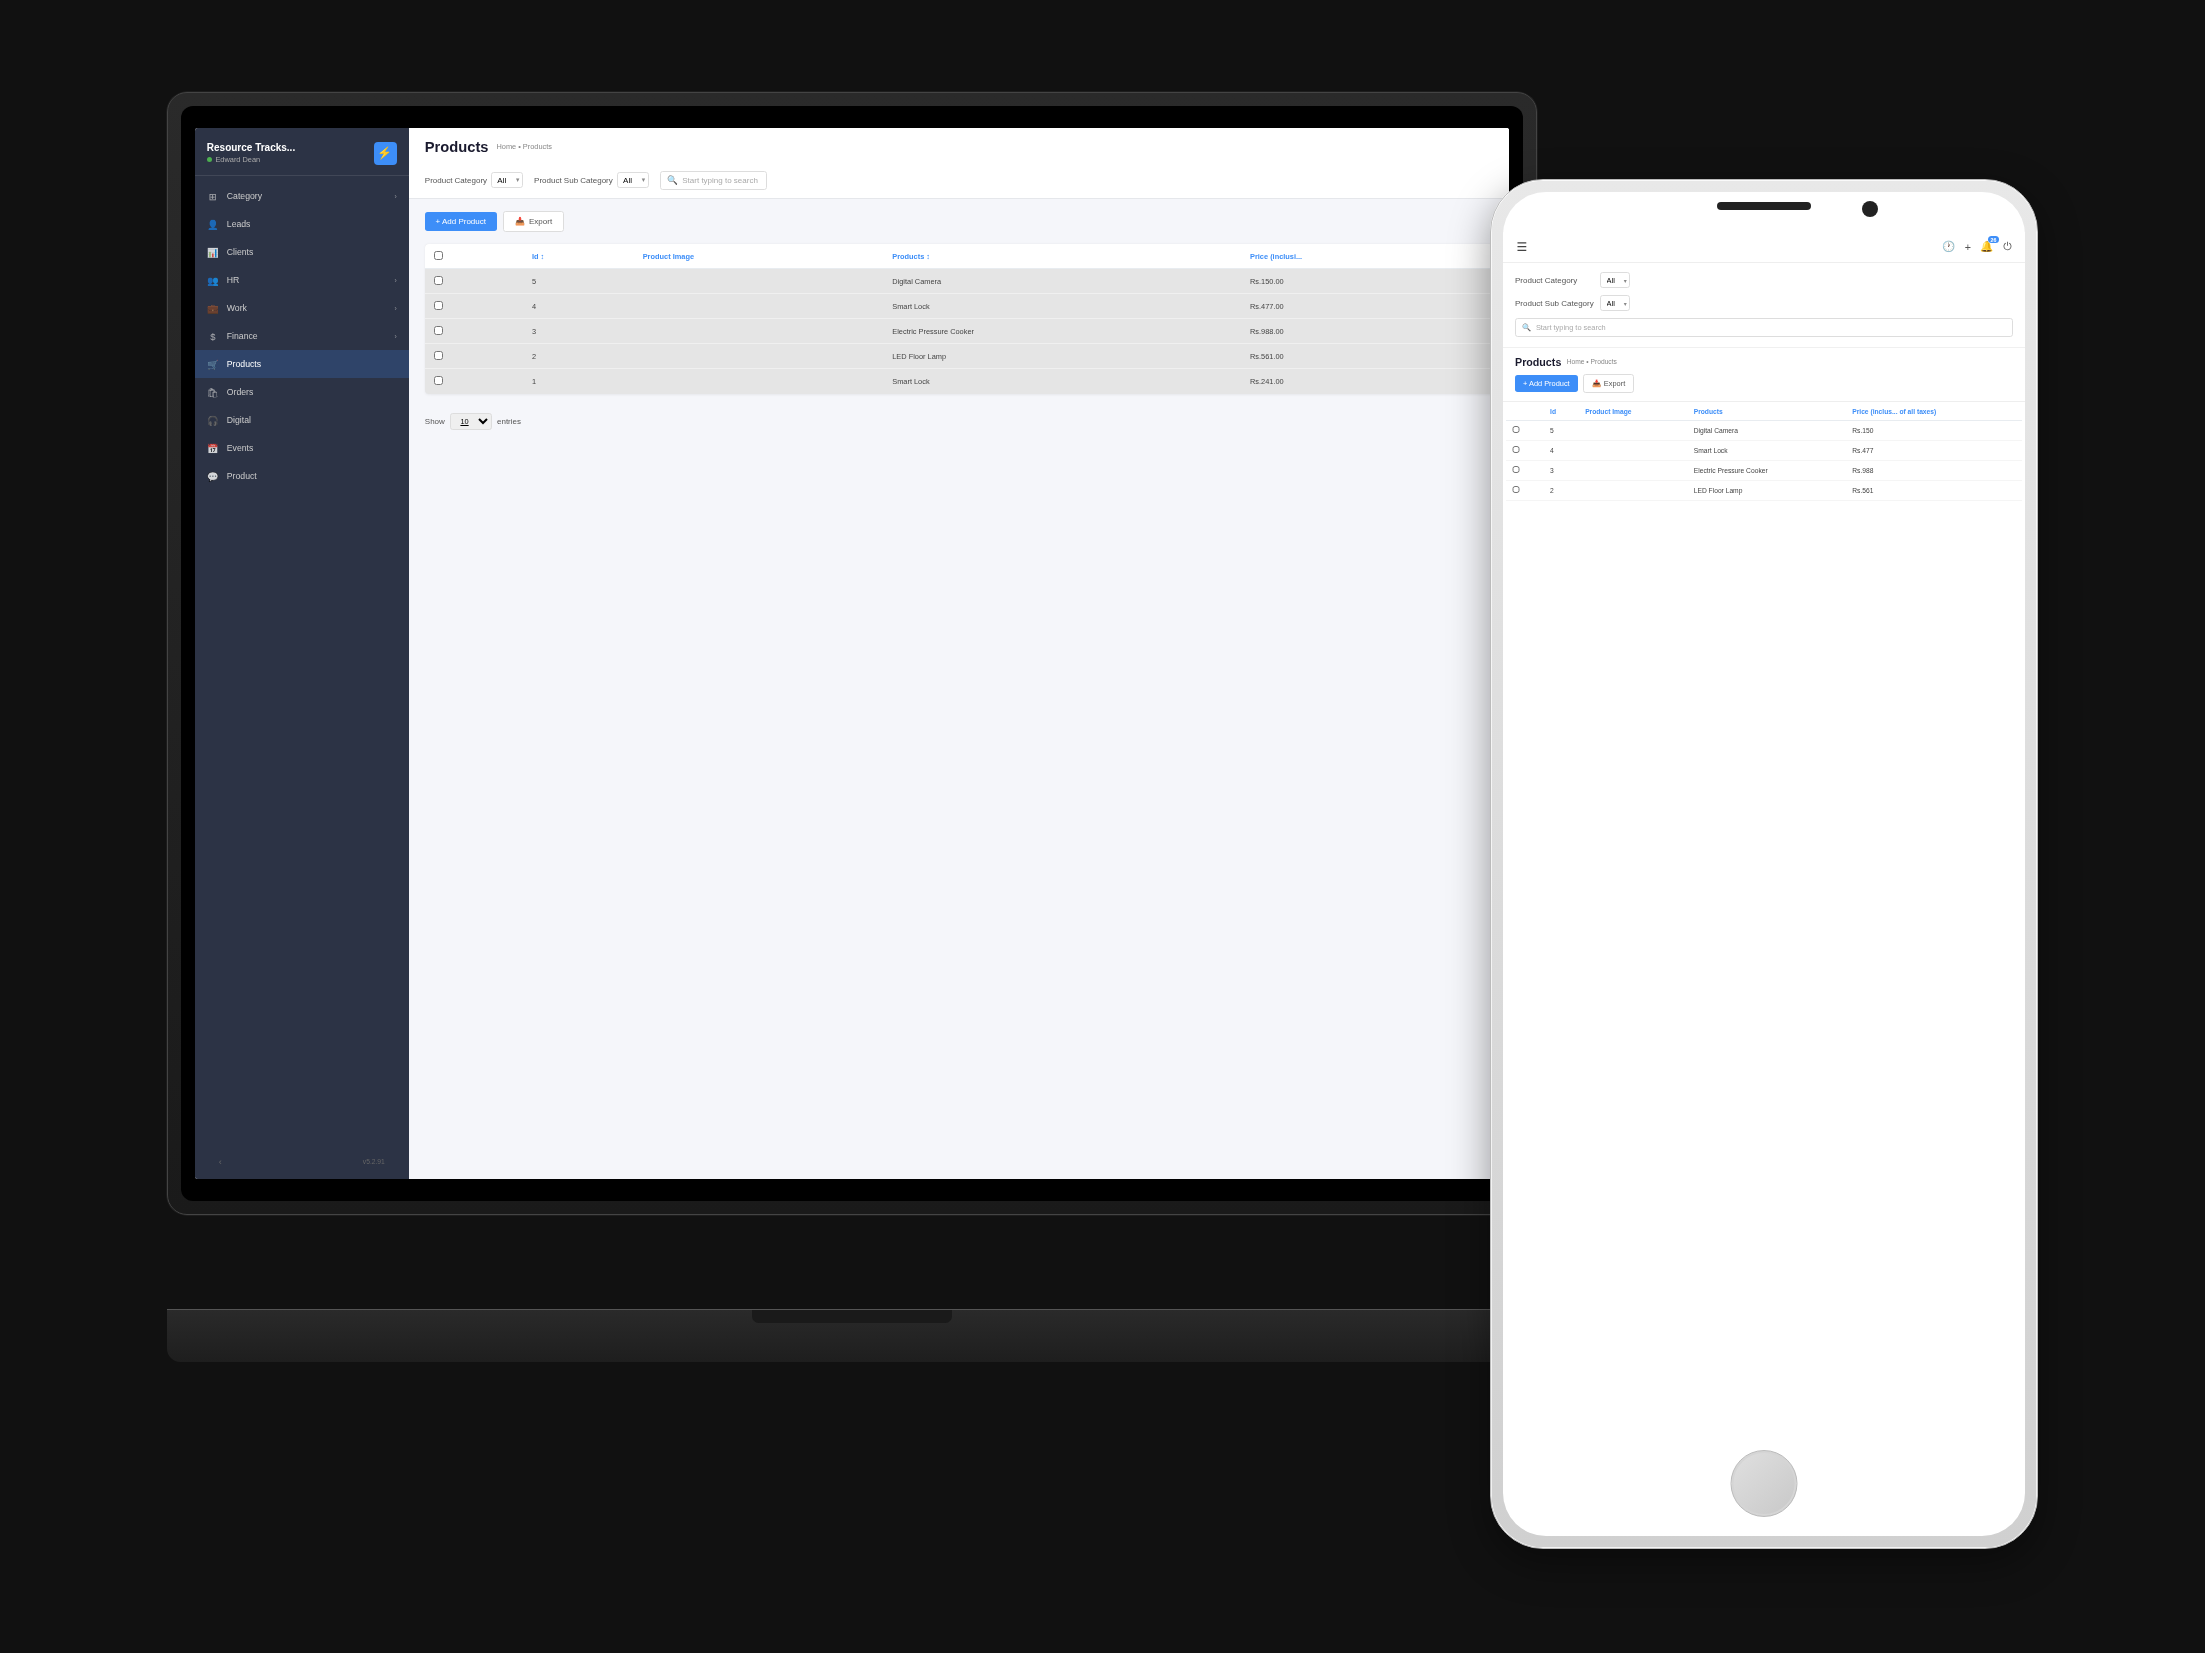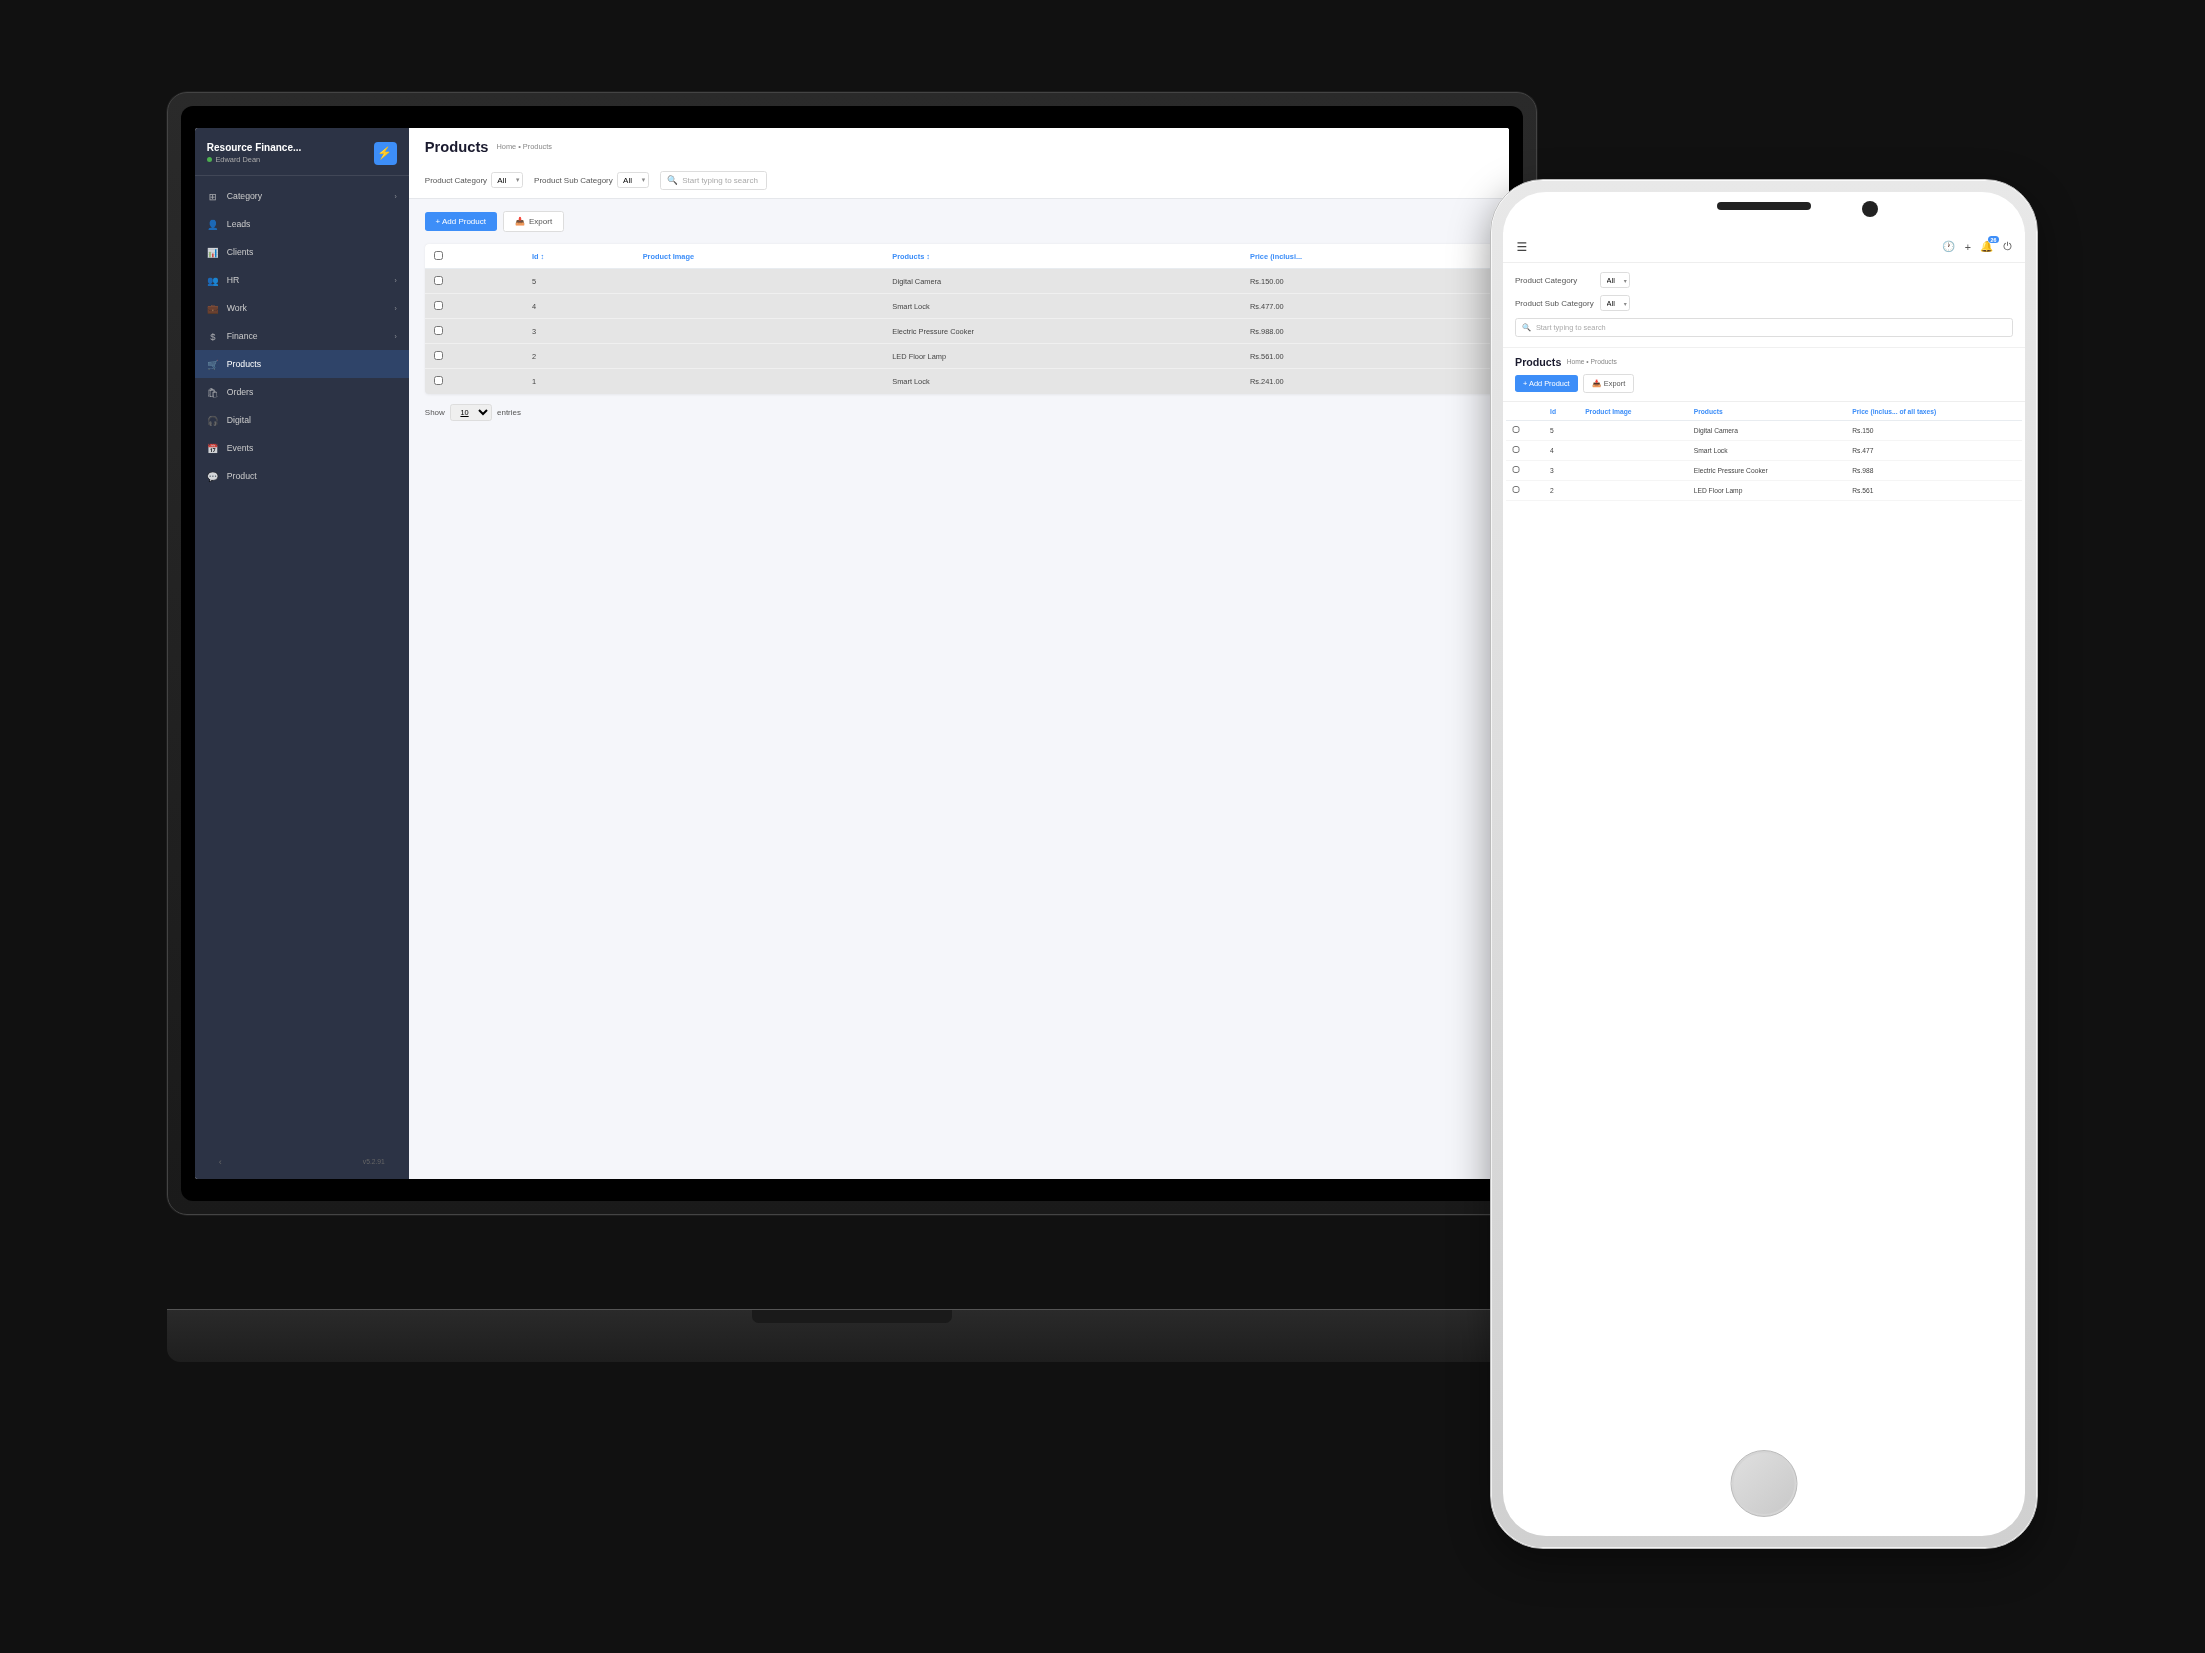--- a/index.html
+++ b/index.html
@@ -370,21 +370,21 @@
 
     .data-table input[type="checkbox"] {
       width: 8.7px;
       height: 8.7px;
     }
 
     .table-footer {
       display: flex;
       align-items: center;
       gap: 5.3px;
-      margin-top: 10px;
+      margin-top: 19px;
       font-size: 8px;
       color: #555;
     }
 
     .entries-select {
       border: 0.7px solid #ddd;
       border-radius: 2.7px;
       padding: 2px 5.3px;
       font-size: 7.4px;
       text-decoration: underline;
@@ -651,21 +651,21 @@
 <div class="scene">
 
   <div class="laptop">
     <div class="laptop-body">
       <div class="laptop-screen-bezel">
         <div class="laptop-screen">
 
           <div class="sidebar">
             <div class="sidebar-header">
               <div class="sidebar-brand">
-                <span class="sidebar-brand-name">Resource Finance...</span>
+                <span class="sidebar-brand-name">Resource Tracks...</span>
                 <div class="sidebar-user">
                   <div class="user-dot"></div>
                   <span class="sidebar-username">Edward Dean</span>
                 </div>
               </div>
               <div class="sidebar-logo">
                 <span>⚡</span>
               </div>
             </div>
 

